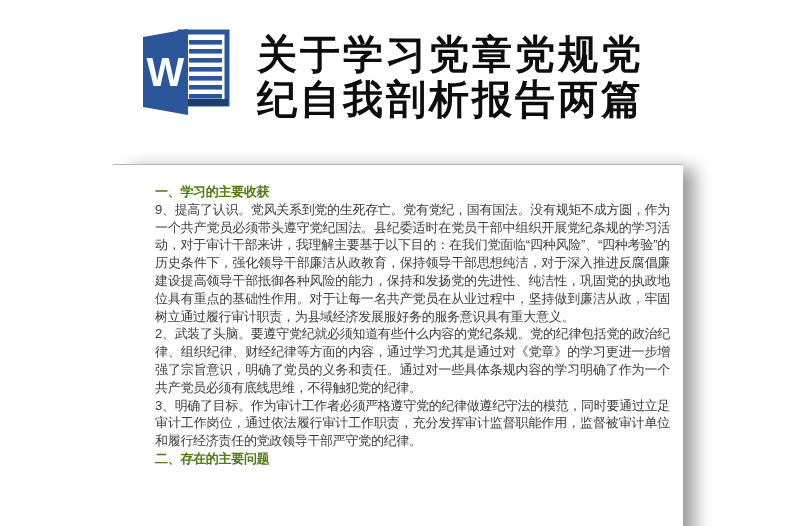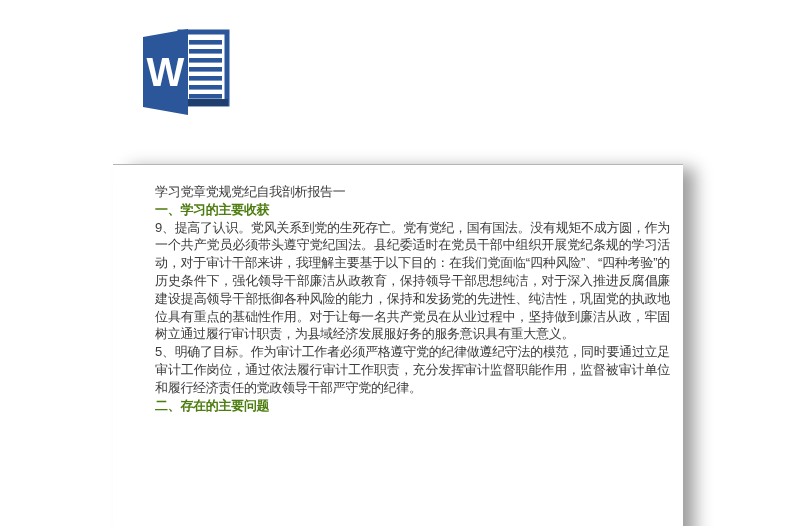--- a/index.html
+++ b/index.html
@@ -73,24 +73,28 @@
       <rect x="46" y="66" width="33" height="4.6"></rect>
     </g>
 
     <rect x="37" y="71" width="48" height="7" fill="#1f3e6d"></rect>
 
     <polygon points="0,9 45,1 45,87 0,79" fill="#2b579a"></polygon>
 
     <text x="22.5" y="58" text-anchor="middle" font-family="Liberation Sans, DejaVu Sans, sans-serif" font-size="40" font-weight="bold" fill="#ffffff">W</text>
   </svg>
 
+  <div class="doc-title">
+    <div>关于学习党章党规党</div>
+    <div>纪自我剖析报告两篇</div>
+  </div>
 </div>
 
 <div class="page">
   <div class="page-body">
 
-  <p class="">学习党章党规党纪自我剖析报告一</p>
       <p class="bold">一、学习的主要收获</p>
       <p class="">9、提高了认识。党风关系到党的生死存亡。党有党纪，国有国法。没有规矩不成方圆，作为一个共产党员必须带头遵守党纪国法。县纪委适时在党员干部中组织开展党纪条规的学习活动，对于审计干部来讲，我理解主要基于以下目的：在我们党面临“四种风险”、“四种考验”的历史条件下，强化领导干部廉洁从政教育，保持领导干部思想纯洁，对于深入推进反腐倡廉建设提高领导干部抵御各种风险的能力，保持和发扬党的先进性、纯洁性，巩固党的执政地位具有重点的基础性作用。对于让每一名共产党员在从业过程中，坚持做到廉洁从政，牢固树立通过履行审计职责，为县域经济发展服好务的服务意识具有重大意义。</p>
-      <p class="">5、明确了目标。作为审计工作者必须严格遵守党的纪律做遵纪守法的模范，同时要通过立足审计工作岗位，通过依法履行审计工作职责，充分发挥审计监督职能作用，监督被审计单位和履行经济责任的党政领导干部严守党的纪律。</p>
+      <p class="">2、武装了头脑。要遵守党纪就必须知道有些什么内容的党纪条规。党的纪律包括党的政治纪律、组织纪律、财经纪律等方面的内容，通过学习尤其是通过对《党章》的学习更进一步增强了宗旨意识，明确了党员的义务和责任。通过对一些具体条规内容的学习明确了作为一个共产党员必须有底线思维，不得触犯党的纪律。</p>
+      <p class="">3、明确了目标。作为审计工作者必须严格遵守党的纪律做遵纪守法的模范，同时要通过立足审计工作岗位，通过依法履行审计工作职责，充分发挥审计监督职能作用，监督被审计单位和履行经济责任的党政领导干部严守党的纪律。</p>
       <p class="bold">二、存在的主要问题</p>
     </div>
 </div>
 
 </body></html>

